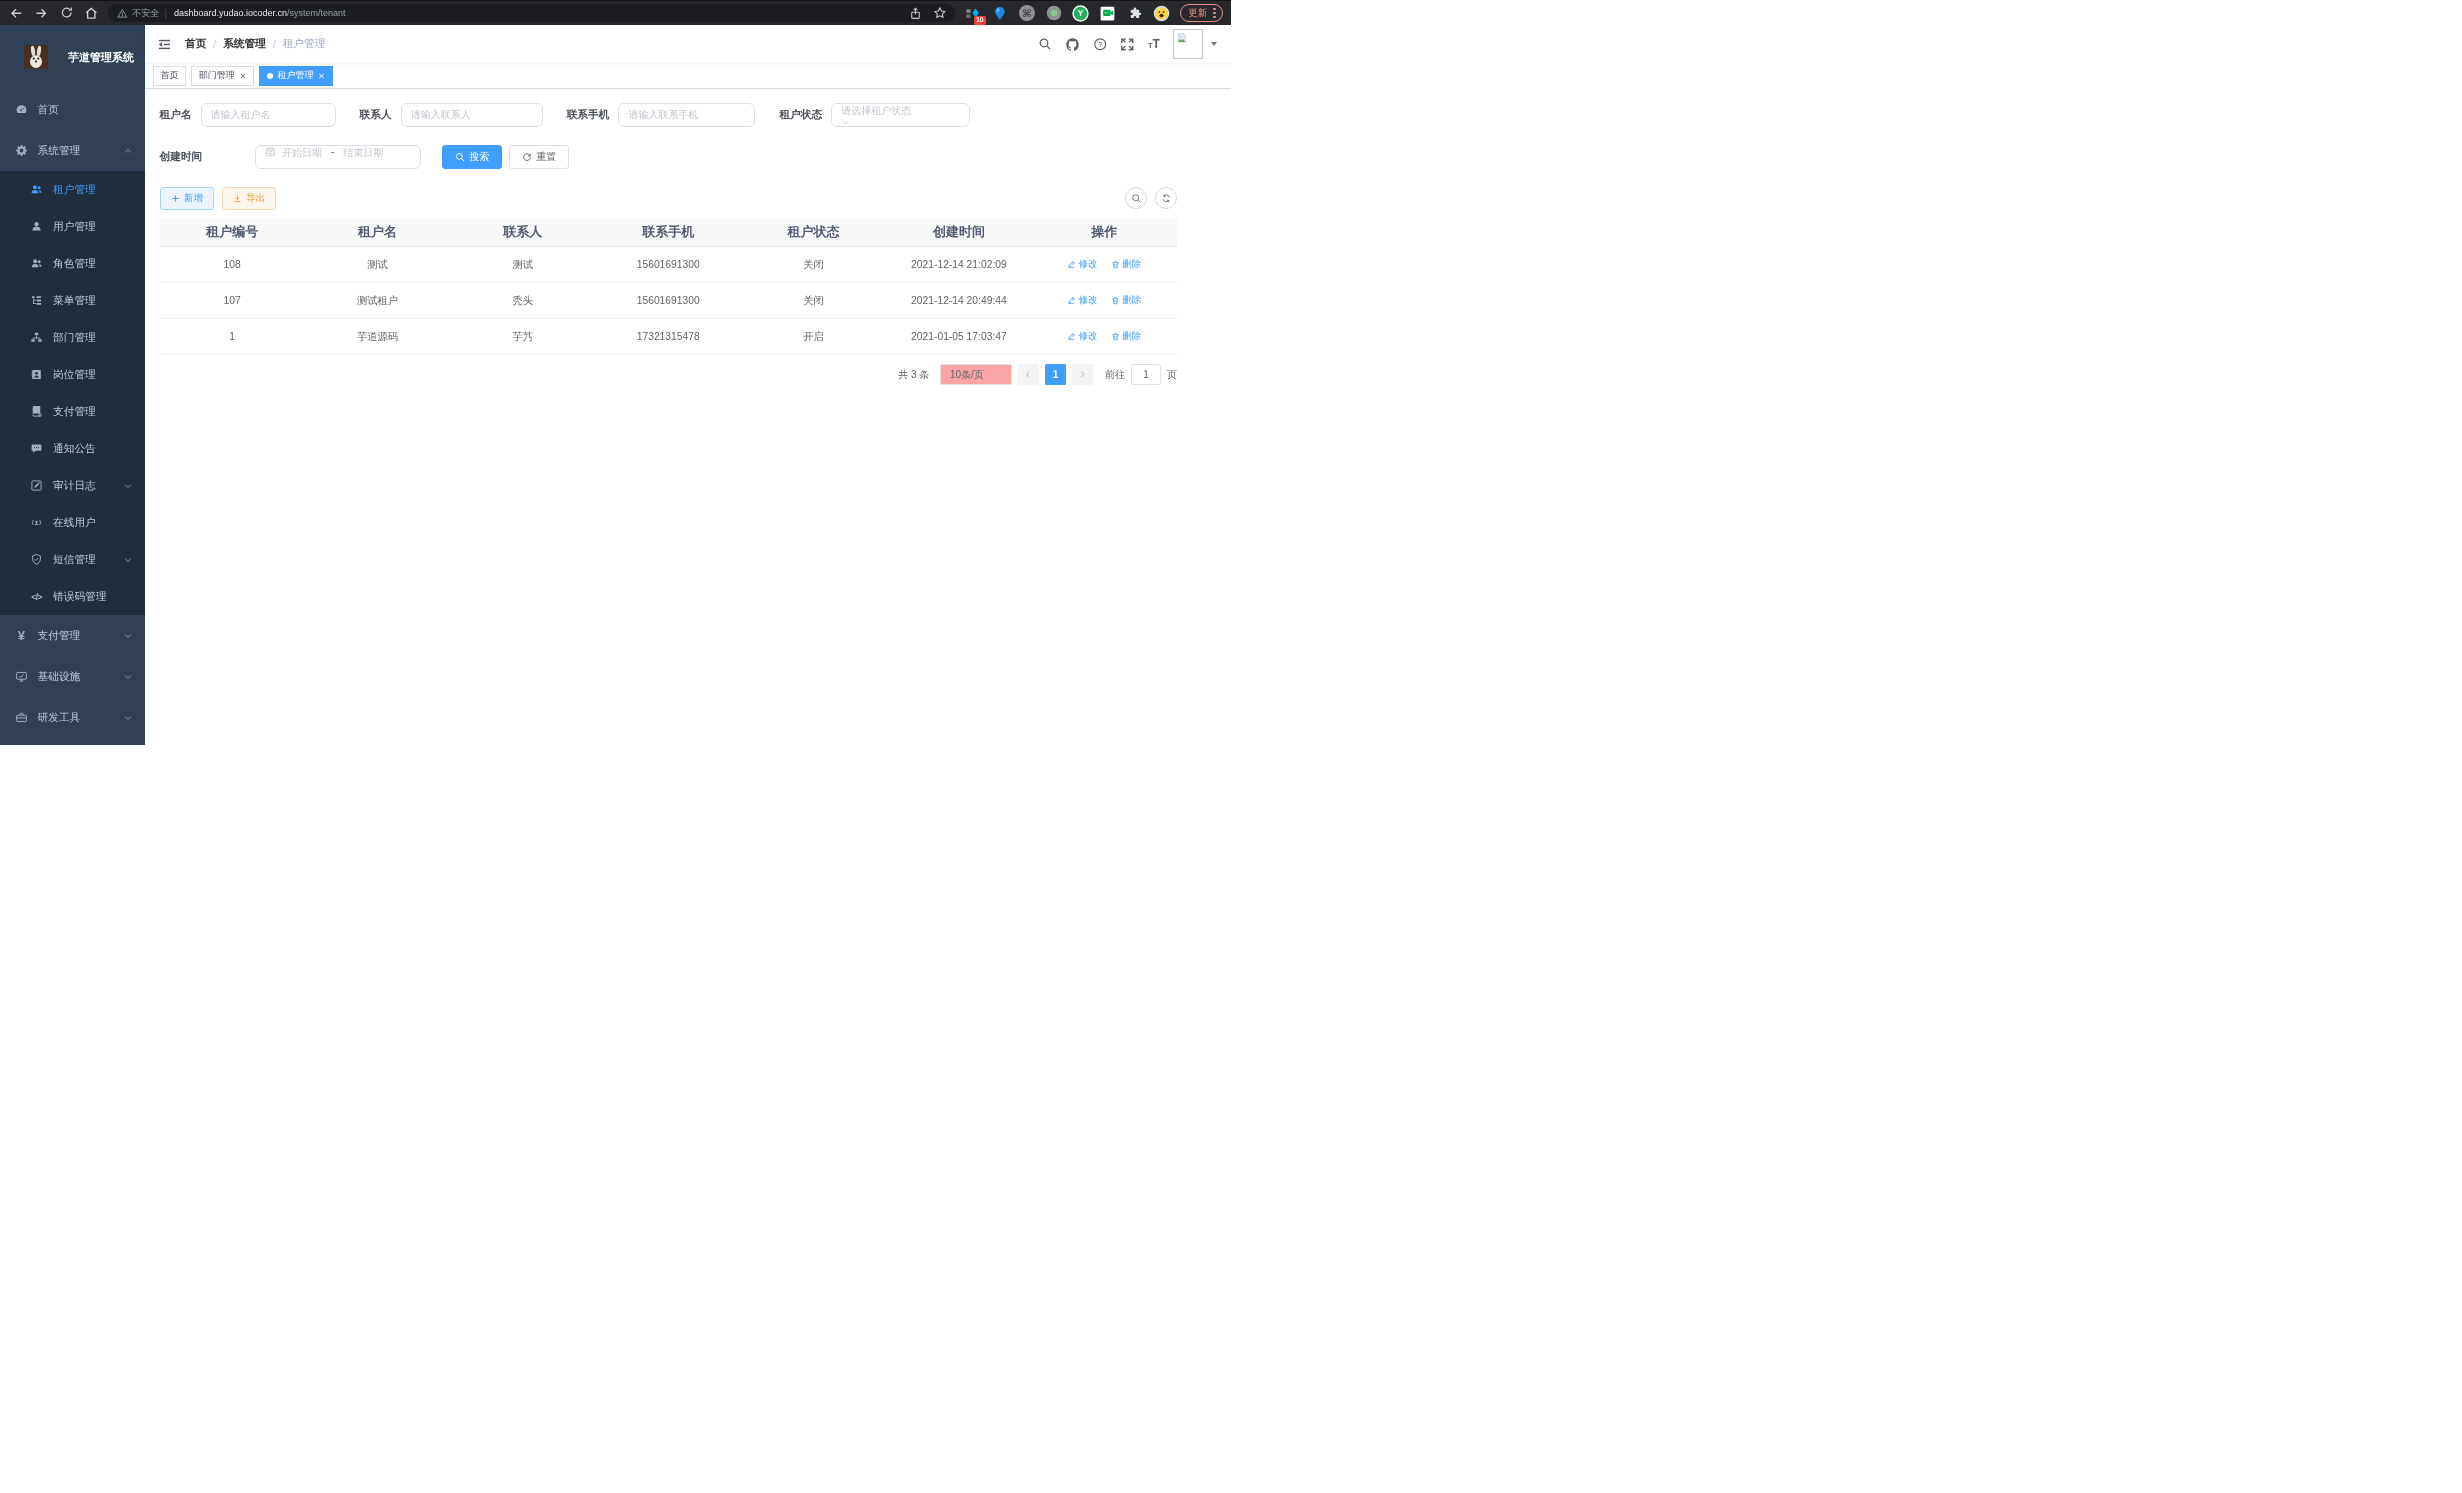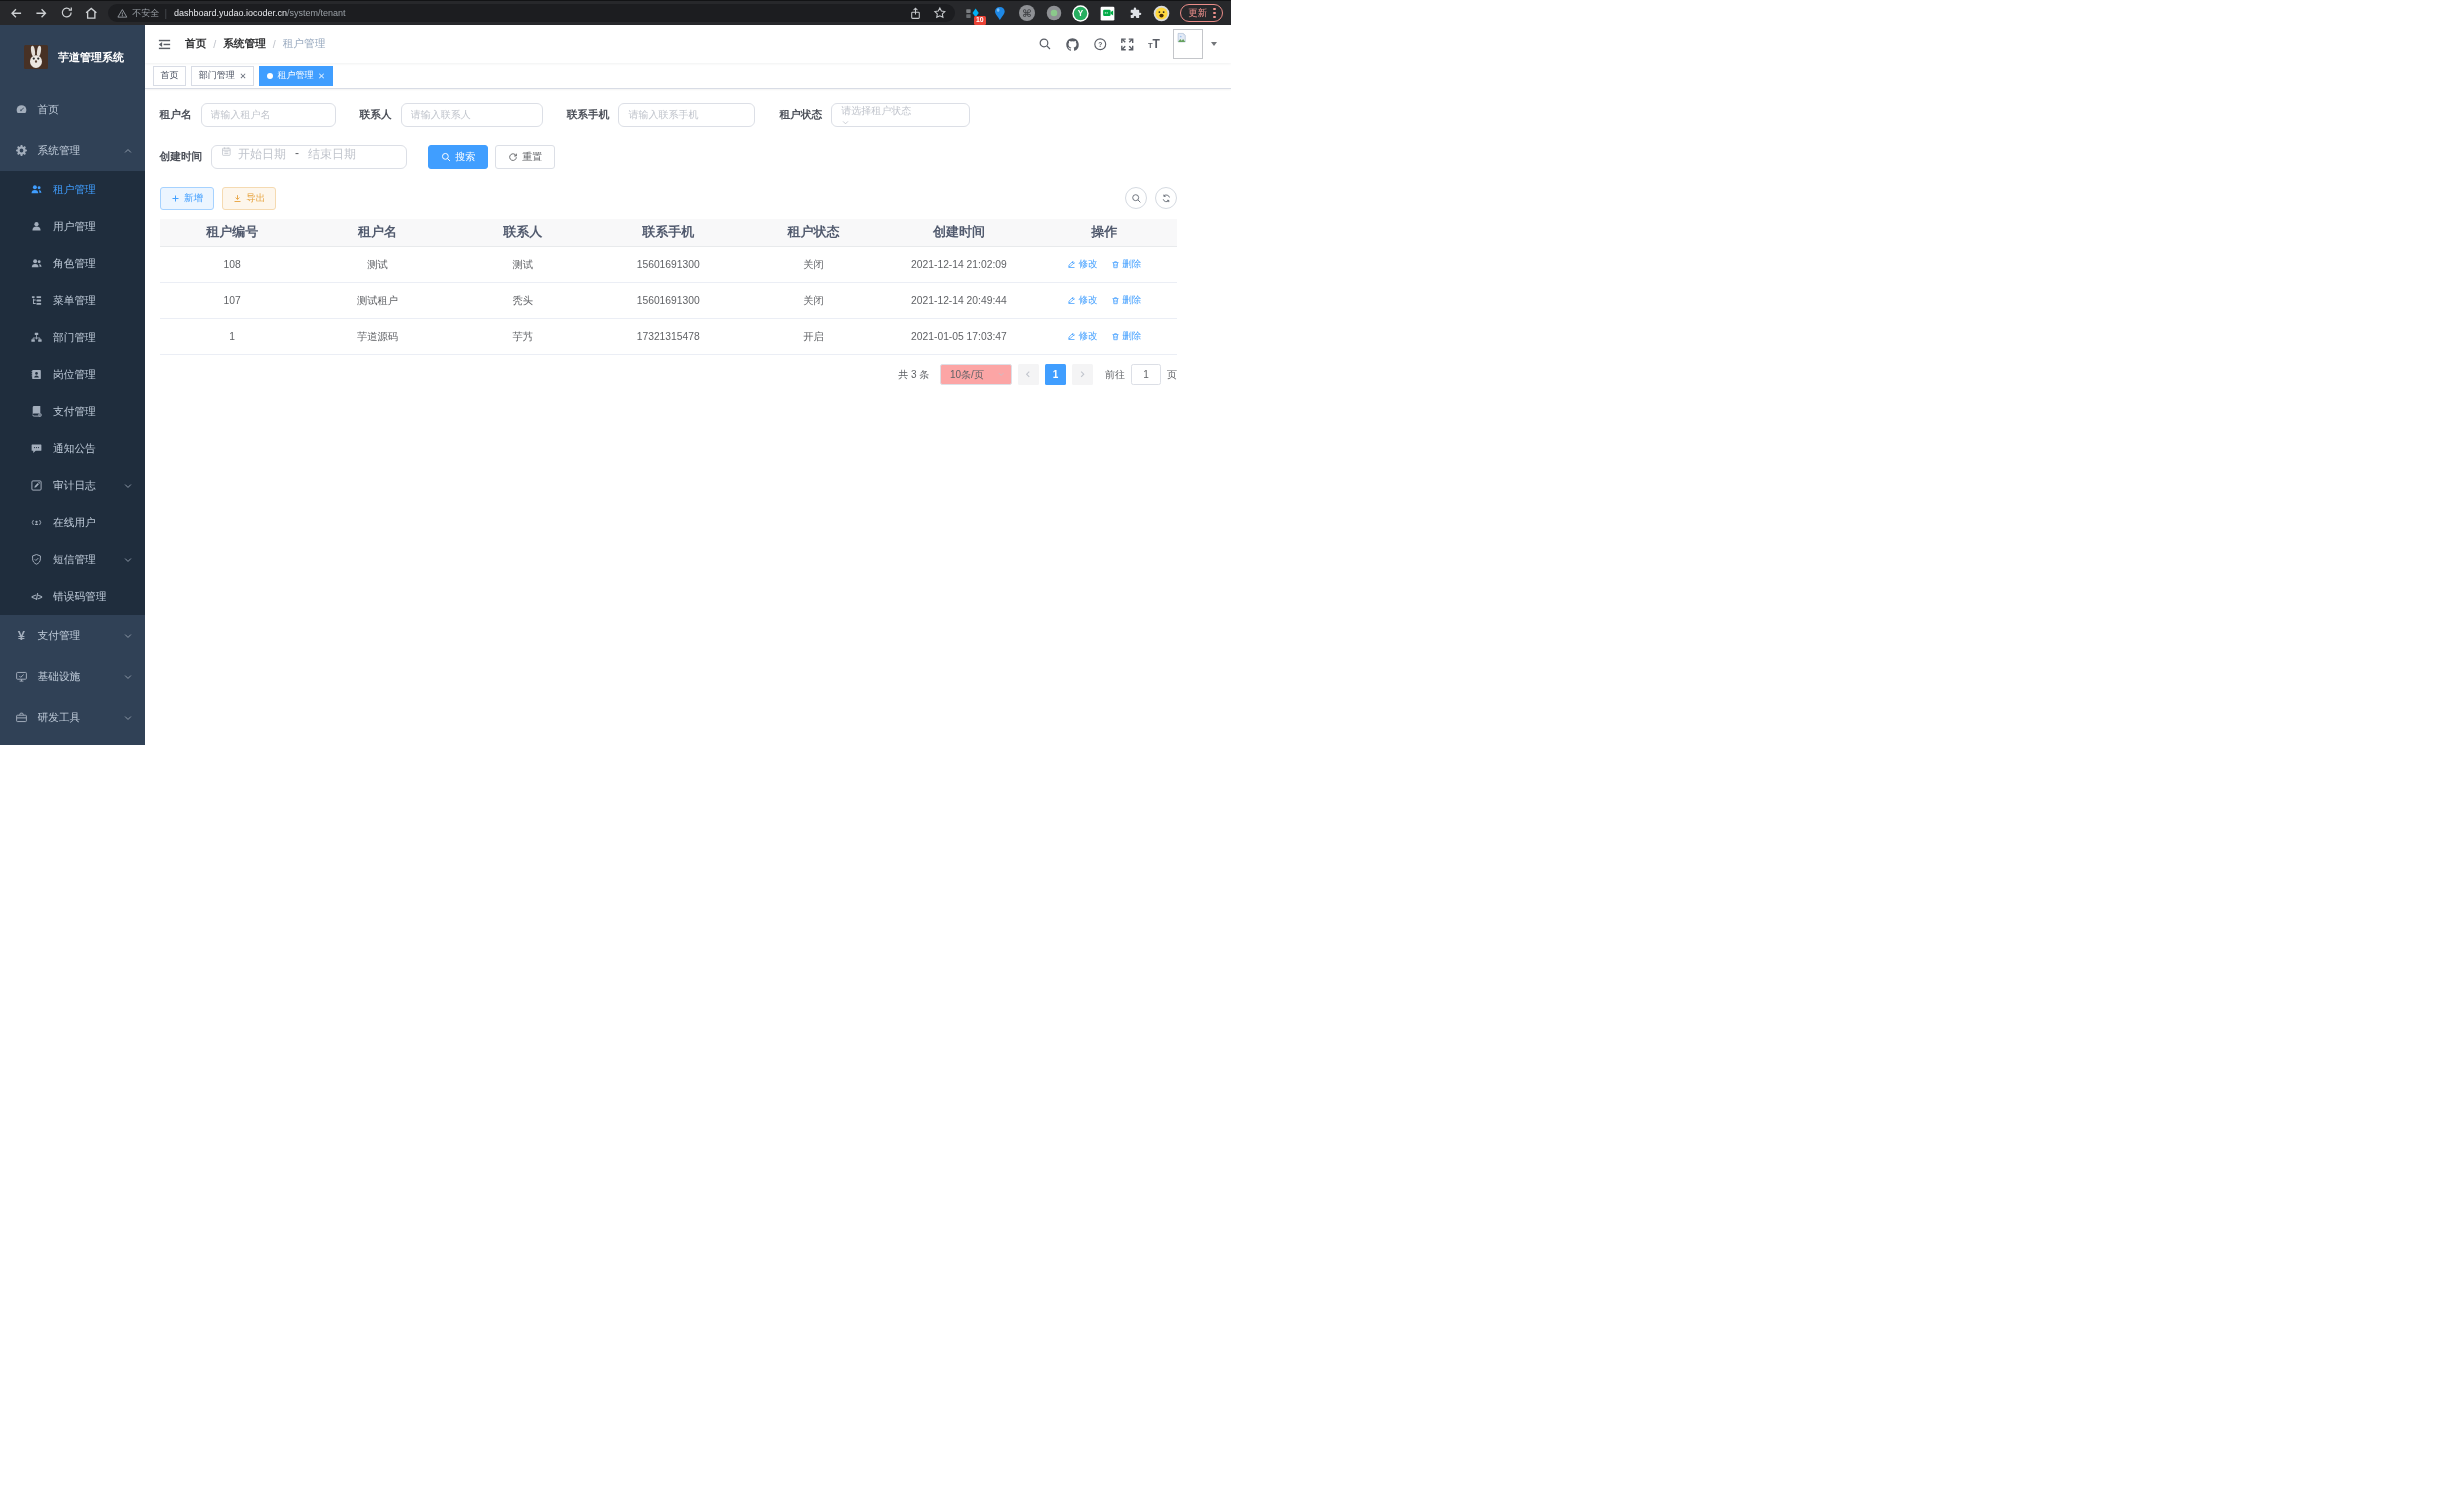--- a/index.html
+++ b/index.html
@@ -25,21 +25,21 @@
     padding:0.8px 2.3px; border-radius:1.5px; line-height:1; font-weight:bold; }
   .gray-circle { width:16px; height:16px; border-radius:50%; background:#8e9094; display:flex; align-items:center; justify-content:center; color:#3c3e42; font-size:10px; font-weight:bold; }
   .update-chip { margin-left:10px; height:17.5px; border:1.1px solid #ec8d89; border-radius:10px; color:#f0918d;
     display:flex; align-items:center; gap:6px; padding:0 6.9px; font-size:9.5px; cursor:pointer; white-space:nowrap; }
   .kebab { display:flex; flex-direction:column; gap:1.9px; }
   .kebab i { width:2.3px; height:2.3px; border-radius:50%; background:#f0918d; }
 
   
   .app { display:flex; height:720px; }
   .sidebar { width:145px; flex-shrink:0; background:#304156; color:#bfcbd9; overflow:hidden; }
-  .logo-row { height:64px; display:flex; align-items:center; padding-left:24px; gap:10px; cursor:pointer; }
+  .logo-row { height:64px; display:flex; align-items:center; padding-left:24px; gap:20px; cursor:pointer; }
   .logo-row .title { color:#fff; font-weight:bold; font-size:11px; }
   .menu-item { display:flex; align-items:center; cursor:pointer; font-size:10.7px; }
   .menu-item.level1 { height:41px; padding:0 12px 0 14.5px; }
   .menu-item.level2 { height:37px; padding:0 12px 0 30px; background:#1f2d3d; }
   .mi-icon { width:13px; height:13px; margin-right:10px; display:flex; align-items:center; justify-content:center; color:#a3aebc; flex-shrink:0; }
   .menu-item.active { color:#409eff; }
   .menu-item.active .mi-icon { color:#409eff; }
   .mi-arrow { margin-left:auto; color:#8d99a8; display:flex; }
   .mi-arrow.up svg { transform:rotate(180deg); }
   .txt-icon { font-size:9px; font-weight:bold; letter-spacing:-0.8px; }
@@ -80,21 +80,21 @@
   .filter-row { display:flex; align-items:center; margin-bottom:18px; }
   .f-label { font-size:10.7px; font-weight:bold; color:#4c5059; margin-right:9px; white-space:nowrap; }
   .el-input { height:24px; border:0.8px solid #dcdfe6; border-radius:6px; background:#fff;
     display:flex; padding:0 9px; }
   .el-input input { border:none; outline:none; width:100%; font-size:10px; color:#606266; font-family:inherit; background:transparent; }
   .el-input input::placeholder { color:#c0c4cc; }
   .gap { width:24px; flex-shrink:0; }
   .el-select { width:139px; justify-content:space-between; cursor:pointer;flex-direction:column; }
   .el-select .ph { font-size:10px; color:#c0c4cc; }
   .sel-arrow { color:#c0c4cc; display:flex; }
-  .date-range { width:196px; color:#c0c4cc; font-size:12px; gap:6px; cursor:pointer; }
+  .date-range { width:166px; color:#c0c4cc; font-size:10px; gap:6px; cursor:pointer;margin-left:44px; }
   .date-range .dsep { color:#606266; margin:0 3px; }
   .btn { height:24px; border-radius:3px; font-size:10px; display:inline-flex; align-items:center; gap:4.6px;
     padding:0 11.4px; cursor:pointer; border:0.8px solid transparent; white-space:nowrap; font-family:Liberation Sans, sans-serif; }
   .btn-primary { background:#409eff; border-color:#409eff; color:#fff; }
   .btn-plain { background:#fff; border-color:#dcdfe6; color:#606266; }
   .btn-mini { height:23px; font-size:9.5px; padding:0 10px; }
   .btn-add { background:#ecf5ff; border-color:#a6d2ff; color:#409eff; }
   .btn-export { background:#fdf6ec; border-color:#f5dab1; color:#e6a23c; }
   .toolbar-row { display:flex; align-items:center; margin-bottom:9px; }
   .circle-btns { margin-left:auto; display:flex; gap:7.6px; }

